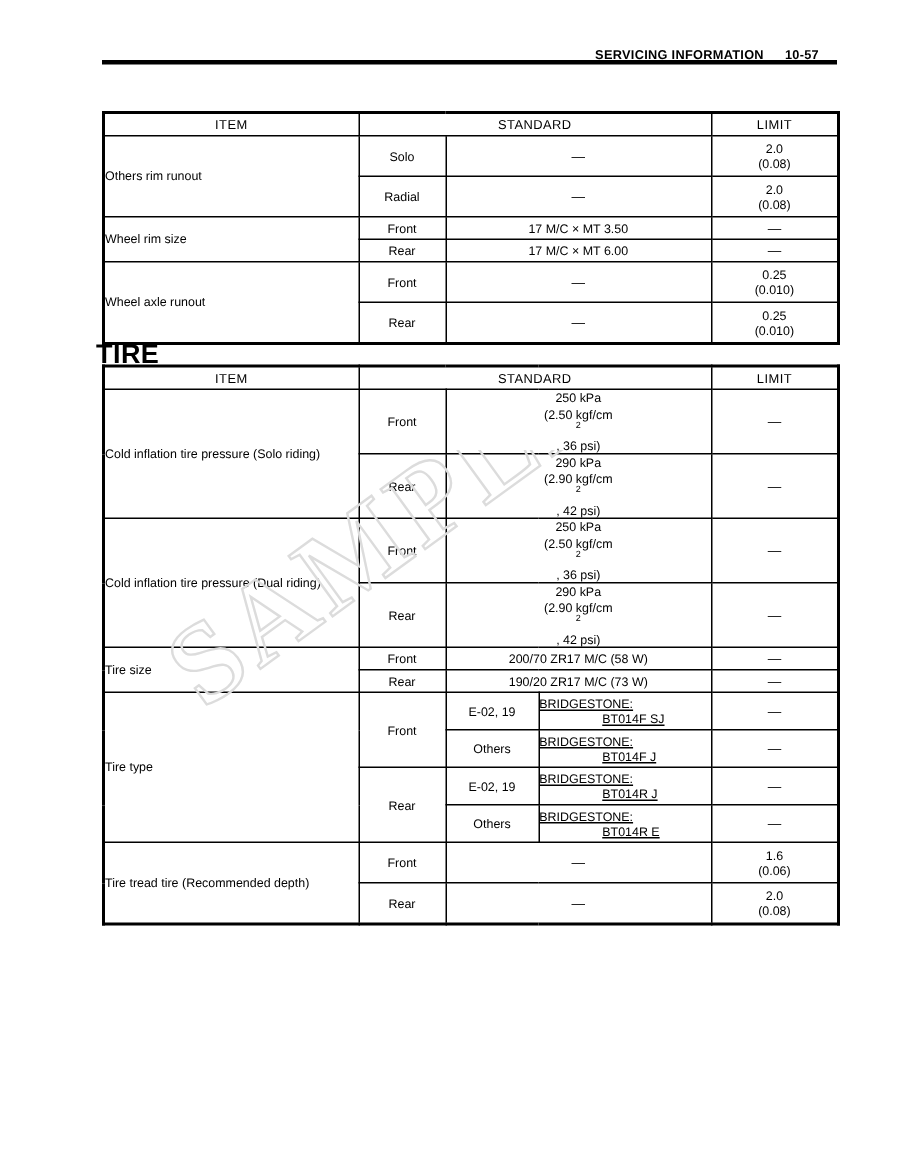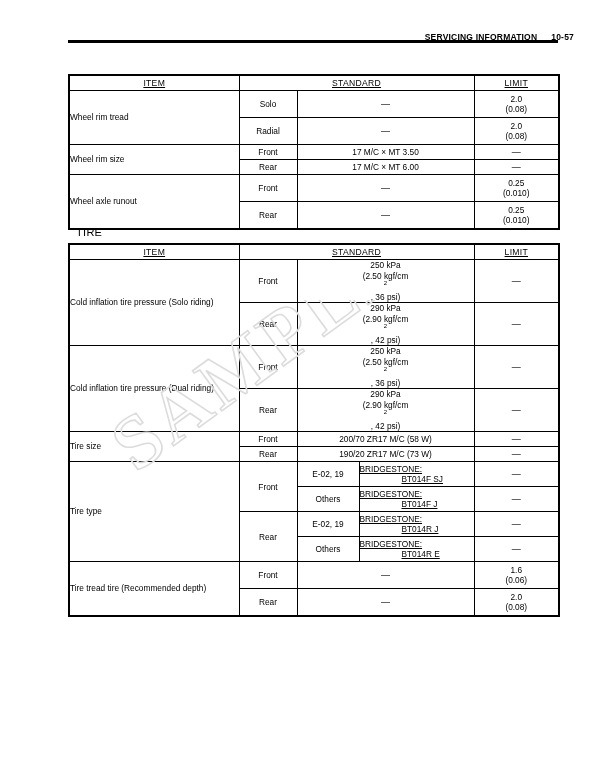--- a/index.html
+++ b/index.html
@@ -12,21 +12,21 @@
     height: 776px;
     position: relative;
     font-family: "Liberation Sans", sans-serif;
     color: #000000;
     overflow: hidden;
   }
 
   
   .page-header {
     position: absolute;
-    left: 84px;
+    left: 56px;
     top: 26px;
     width: 490px;
     text-align: right;
   }
   .page-header .hdr-text {
     font-size: 8.5px;
     font-weight: bold;
     letter-spacing: 0.2px;
     display: inline-block;
   }
@@ -36,23 +36,23 @@
     left: 68px;
     top: 40px;
     width: 490px;
     height: 3px;
     background: #000;
   }
 
   
   .section-heading {
     position: absolute;
-    left: 76px;
-    font-size: 11px;
-    font-weight: normal;
+    left: 64px;
+    font-size: 18px;
+    font-weight: bold;
     letter-spacing: 0.3px;
   }
 
   
   .spec-table {
     position: absolute;
     left: 68px;
     width: 490px;
     border-collapse: collapse;
     table-layout: fixed;
@@ -69,21 +69,20 @@
   .spec-table {
     border: 2px solid #000;
   }
   .hdr-cell {
     text-align: center;
     font-weight: bold;
     font-size: 8.6px;
     letter-spacing: 0.3px;
     height: 14px;
     line-height: 14px;
-    text-decoration: underline;
   }
   .item-cell {
     text-align: left;
     padding: 3px 0 0 4px;
     vertical-align: top;
     line-height: 10.5px;
   }
   .sub-cell {
     text-align: center;
   }
@@ -143,21 +142,21 @@
   </colgroup>
   <thead>
     <tr>
       <th class="hdr-cell">ITEM</th>
       <th class="hdr-cell" colspan="2">STANDARD</th>
       <th class="hdr-cell">LIMIT</th>
     </tr>
   </thead>
   <tbody>
     <tr>
-      <td class="item-cell" rowspan="2">Wheel rim tread</td>
+      <td class="item-cell" rowspan="2">Others rim runout</td>
       <td class="sub-cell" style="height:26px">Solo</td>
       <td class="std-cell dash">—</td>
       <td class="limit-cell two-line">
         <span>2.0</span>
         <span>(0.08)</span>
       </td>
     </tr>
     <tr>
       <td class="sub-cell" style="height:26px">Radial</td>
       <td class="std-cell dash">—</td>

